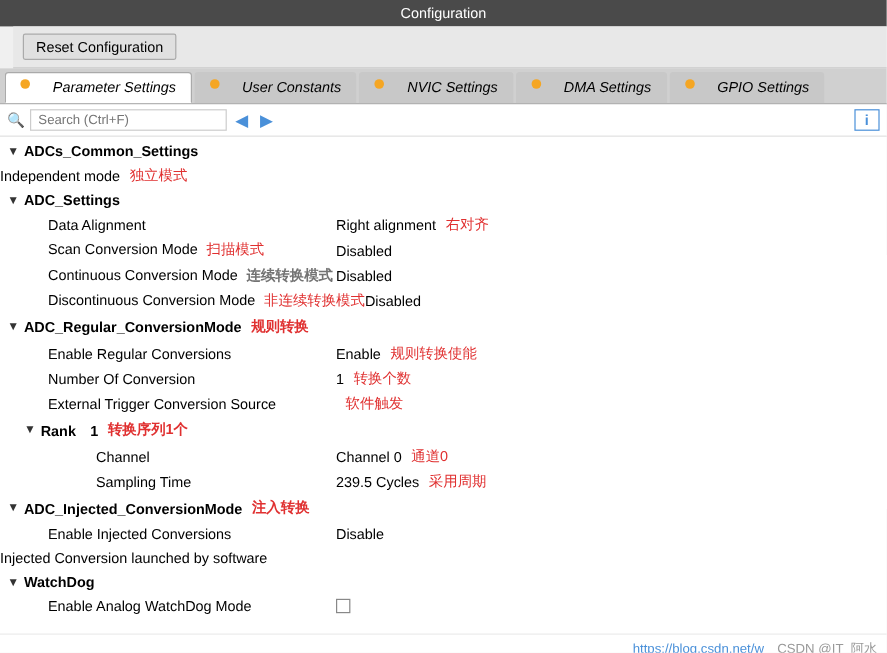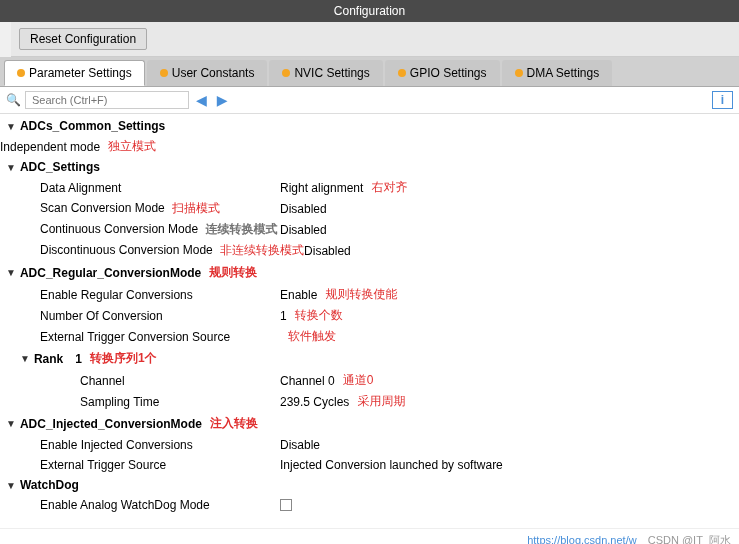--- a/index.html
+++ b/index.html
@@ -33,30 +33,31 @@
       border-radius: 2px;
     }
     .tabs {
       display: flex;
       background: #d0d0d0;
       border-bottom: 1px solid #aaa;
       padding: 0 4px;
     }
     .tab {
       display: flex;
-      align-items: center;
+      align-items: flex-start;
       padding: 5px 12px;
       font-size: 12px;
       cursor: pointer;
       border: 1px solid transparent;
       margin-top: 3px;
       background: #c8c8c8;
       margin-right: 2px;
       border-radius: 3px 3px 0 0;
-      gap: 4px;
+      gap: 19px;
+      font-style: italic;
     }
     .tab.active {
       background: #fff;
       border-color: #aaa #aaa #fff #aaa;
     }
     .tab-dot {
       width: 8px;
       height: 8px;
       border-radius: 50%;
       background: #f5a623;
@@ -166,25 +167,25 @@
   <div class="tab">
     <span class="tab-dot"></span>
     <span>User Constants</span>
   </div>
   <div class="tab">
     <span class="tab-dot"></span>
     <span>NVIC Settings</span>
   </div>
   <div class="tab">
     <span class="tab-dot"></span>
+    <span>DMA Settings</span>
+  </div>
+  <div class="tab">
+    <span class="tab-dot"></span>
     <span>GPIO Settings</span>
-  </div>
-  <div class="tab">
-    <span class="tab-dot"></span>
-    <span>DMA Settings</span>
   </div>
 </div>
 
 <div class="search-bar">
   <span style="color:#999;font-size:12px;">🔍</span>
   <input class="search-input" type="text" placeholder="Search (Ctrl+F)" style="">
   <span class="nav-arrow">◀</span>
   <span class="nav-arrow">▶</span>
   <button class="info-btn">i</button>
 </div>
@@ -280,21 +281,20 @@
     <div class="section-header">
       <span class="arrow">▼</span>
       <span class="section-label">ADC_Injected_ConversionMode</span>
       <span class="section-label-cn">注入转换</span>
     </div>
     <div class="row">
       <span class="row-label">Enable Injected Conversions</span>
       <span class="row-value">Disable</span>
     </div>
     <div class="row">
-      <span class="row-label">External Trigger Source</span>
       <span class="row-value">Injected Conversion launched by software</span>
     </div>
   </div>
 
   <div>
     <div class="section-header">
       <span class="arrow">▼</span>
       <span class="section-label">WatchDog</span>
     </div>
     <div class="row">

